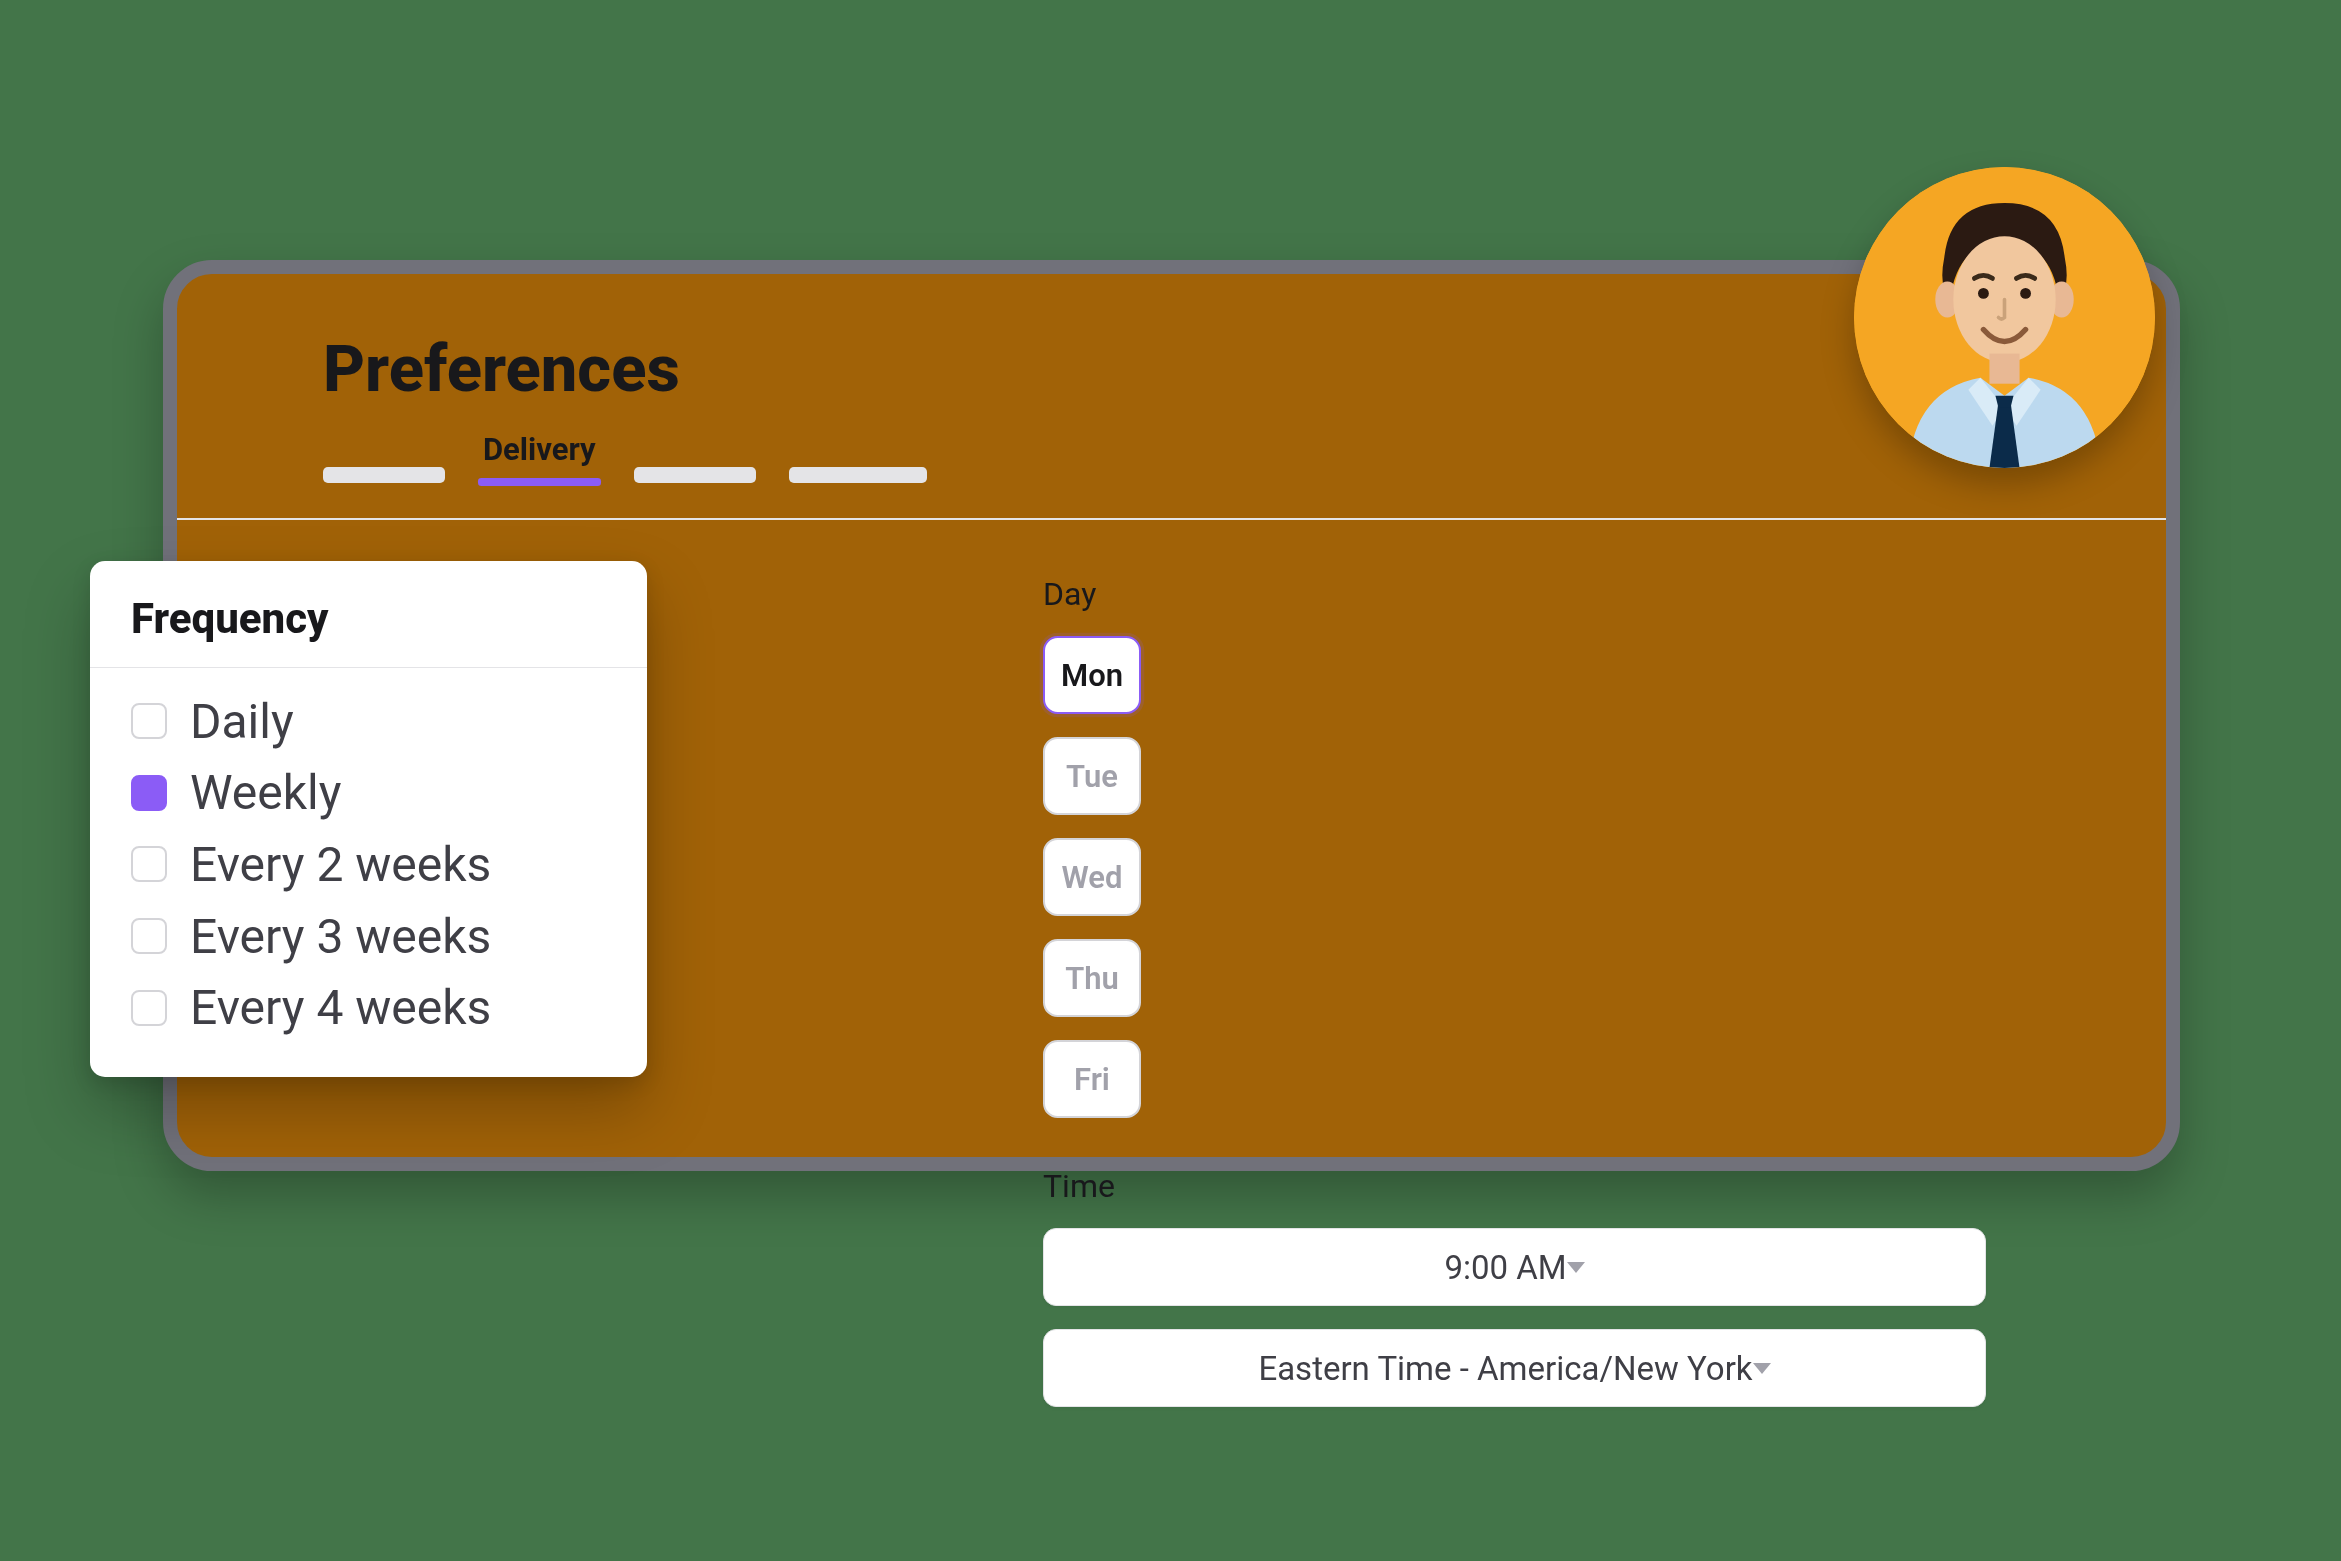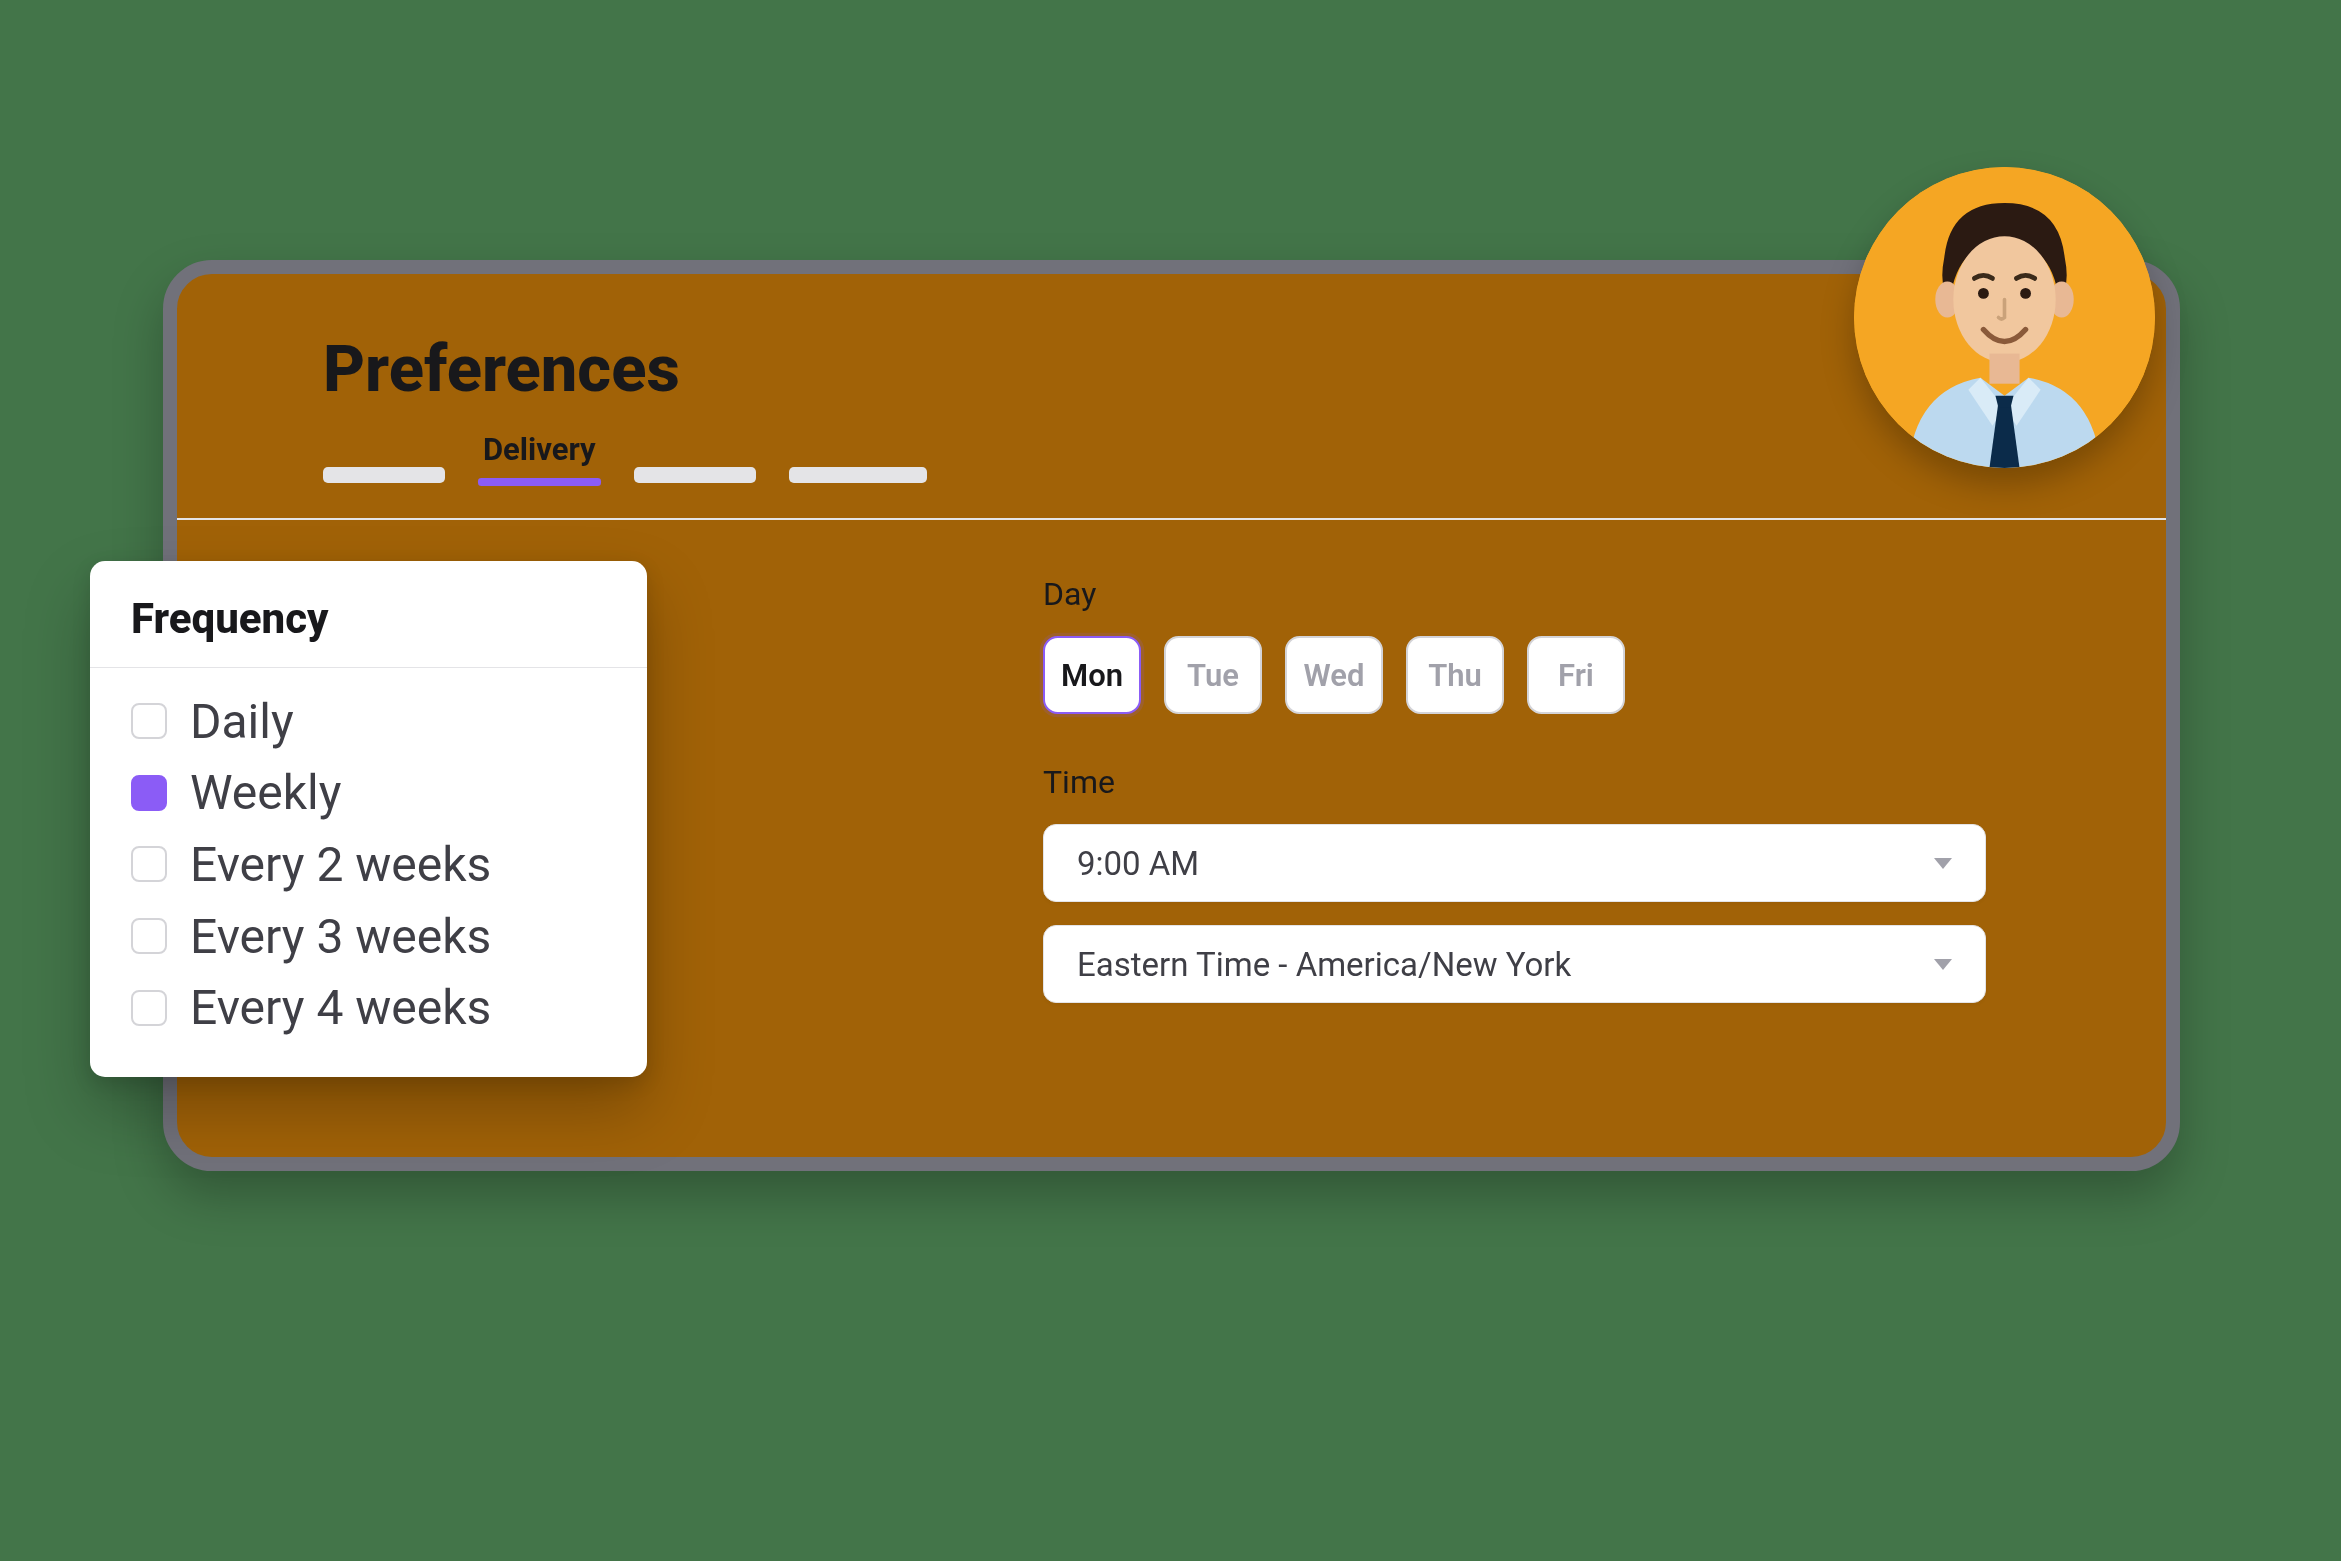--- a/index.html
+++ b/index.html
@@ -88,20 +88,21 @@
   .section-label {
     font-size: 32px;
     font-weight: 400;
     color: #18181b;
     margin-bottom: 23px;
   }
   .day-row {
     display: flex;
     gap: 23px;
     margin-bottom: 49px;
+    flex-direction: column;
   }
   .day-btn {
     width: 98px;
     height: 78px;
     border: 2.4px solid #d4d4d8;
     border-radius: 14.6px;
     background: #ffffff;
     display: flex;
     align-items: center;
     justify-content: center;
@@ -117,21 +118,21 @@
   }
 
   .select {
     width: 943px;
     height: 78px;
     border: 1.6px solid #e4e4e7;
     border-radius: 13px;
     background: #ffffff;
     display: flex;
     align-items: center;
-    justify-content: space-between;
+    justify-content: center;
     padding: 0 33px;
     font-size: 33px;
     color: #3f3f46;
     margin-bottom: 23px;
     box-shadow: 0 1.6px 3.3px rgba(0,0,0,.04);
     cursor: pointer;
   }
   .select .chev {
     width: 0; height: 0;
     border-left: 9.8px solid transparent;

